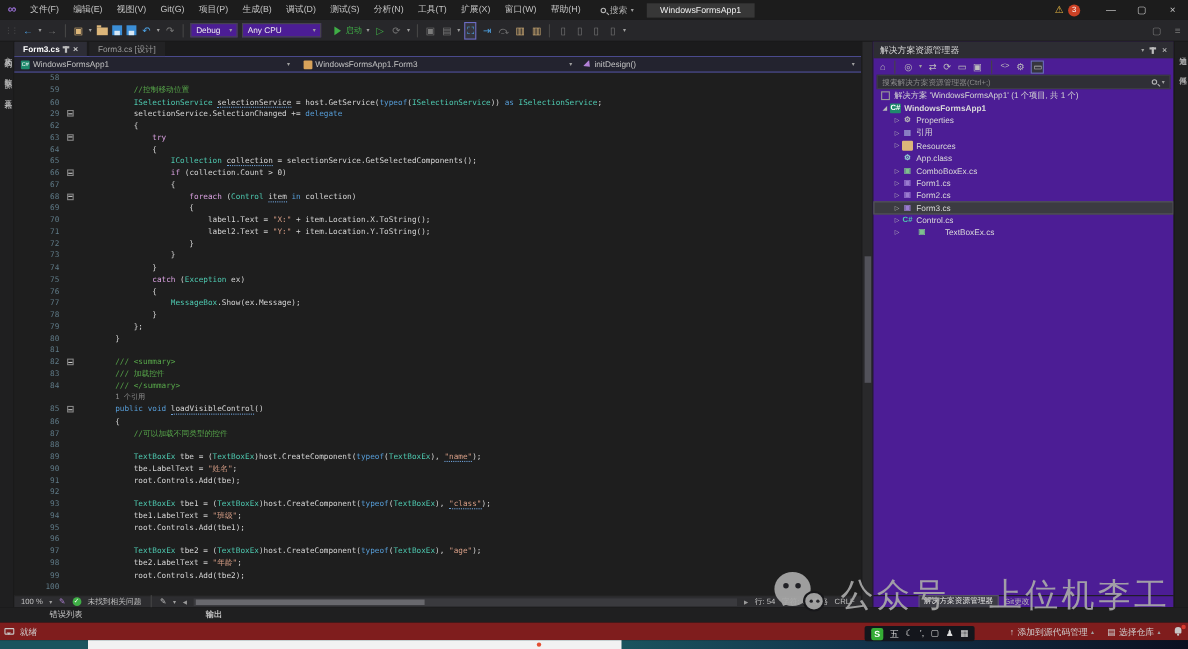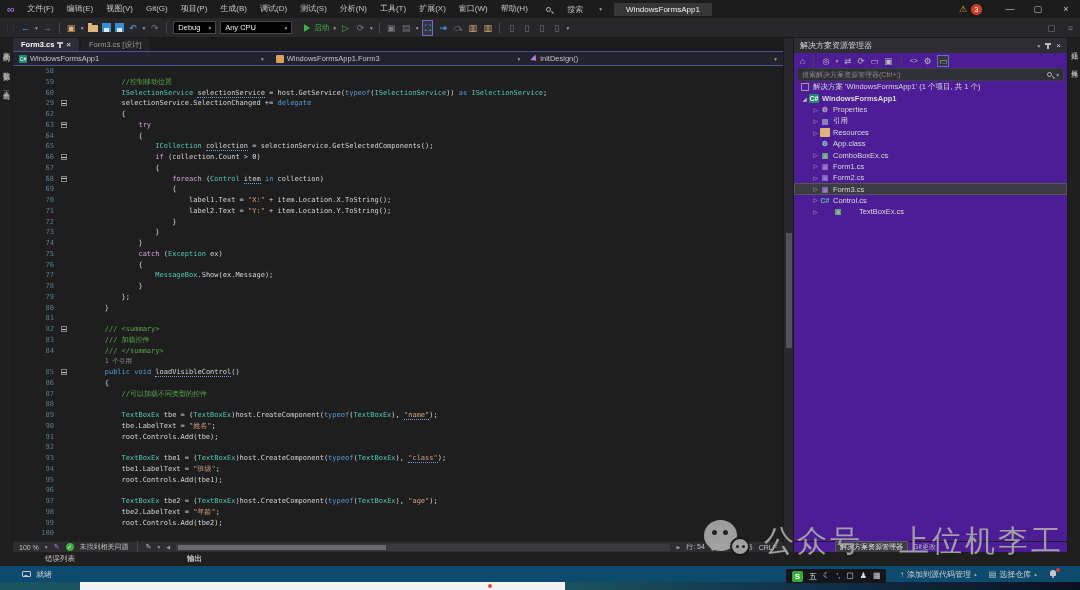--- a/index.html
+++ b/index.html
@@ -2,36 +2,36 @@
 <html><head>
 <meta charset="utf-8">
 <style>
   html,body{margin:0;padding:0;width:1080px;height:590px;overflow:hidden;background:#101010;}
   *{box-sizing:border-box;}
   .app{position:relative;width:1080px;height:590px;display:flex;flex-direction:column;font-family:"Liberation Sans",sans-serif;}
   
   .titlebar{height:18px;background:#1c1c1c;display:flex;align-items:center;font-size:8px;color:#c5c5c5;flex:none;}
   .vs-logo{color:#9a6fd6;font-size:11px;margin:0 6px 0 7px;font-weight:bold;}
   .menu-item{padding:0 6.5px;line-height:18px;text-align:right;}
-  .search-box{margin-left:12px;display:flex;align-items:center;gap:16px;color:#b5b5b5;}
+  .search-box{margin-left:12px;display:flex;align-items:center;gap:3px;color:#b5b5b5;}
   .mag{width:5px;height:5px;border:1px solid #b5b5b5;border-radius:50%;position:relative;}
   .mag::after{content:"";position:absolute;left:4px;top:4px;width:3px;height:1px;background:#b5b5b5;transform:rotate(45deg);}
   .doc-badge{margin-left:12px;background:#373737;color:#f0f0f0;padding:2px 12px;font-size:8px;}
   .tb-spacer{flex:1;}
   .warn{color:#e3b341;font-size:9px;margin-right:4px;}
   .badge{width:11px;height:11px;border-radius:50%;background:#cc4125;color:#fff;font-size:7px;line-height:11px;text-align:center;margin-right:14px;}
   .win-btn{width:28px;text-align:center;color:#c8c8c8;font-size:9px;line-height:18px;}
   
   .toolbar{height:20px;background:#27272a;display:flex;align-items:center;gap:4px;padding:0 4px;font-size:8px;color:#c8c8c8;flex:none;border-bottom:1px solid #191919;}
   .grip{color:#555;font-size:7px;letter-spacing:-1px;}
   .tb-sep{width:1px;height:12px;background:#454545;margin:0 2px;flex:none;}
   .tico{min-width:11px;text-align:center;font-size:9px;line-height:14px;}
   .blue{color:#4ea6ea;} .gray{color:#7a7a7a;} .yellow{color:#dcb67a;} .green{color:#3fae46;}
   .caret{font-size:5.5px;color:#a0a0a0;}
-  .dd{background:#000000;border:1px solid #46464a;color:#eeeeee;padding:0 4px;display:flex;gap:8px;align-items:center;height:13px;font-size:7.5px;}
+  .dd{background:#4c1d95;border:1px solid #46464a;color:#eeeeee;padding:0 4px;display:flex;gap:8px;align-items:center;height:13px;font-size:7.5px;}
   .play{width:0;height:0;border-left:6px solid #3fae46;border-top:4px solid transparent;border-bottom:4px solid transparent;}
   .hl-ico{border:1px solid #6c6cc4;background:#35353d;padding:0 1px;}
   .floppy{width:9px;height:9px;background:#3b8ed6;position:relative;}
   .floppy::after{content:"";position:absolute;left:2px;bottom:0;width:5px;height:4px;background:#d8e8f5;}
   .folder{width:10px;height:7px;background:#dcb67a;position:relative;margin-top:2px;}
   .folder::before{content:"";position:absolute;left:0;top:-2px;width:4px;height:2px;background:#dcb67a;}
   
   .main{flex:1;display:flex;min-height:0;background:#1e1e1e;}
   .dock{width:13px;background:#1f1f20;display:flex;flex-direction:column;align-items:center;flex:none;}
   .dock.left{border-right:1px solid #191919;}
@@ -79,21 +79,21 @@
   .tree{flex:1;}
   .trow{height:11.3px;display:flex;align-items:center;font-size:7.5px;color:#dadada;}
   .trow.sel{background:#3b3b41;outline:1px solid #55555c;outline-offset:-1px;}
   .arrow{width:9px;color:#b9b9b9;font-size:5.5px;text-align:center;flex:none;}
   .ti{width:10px;height:9px;flex:none;margin-right:3px;font-size:7px;line-height:9px;text-align:center;border-radius:1px;font-weight:bold;}
   .panel-tabs{height:11px;display:flex;font-size:7px;color:#b9b9b9;align-items:center;gap:6px;padding-left:42px;border-top:1px solid #1d1d1f;}
   .ptab-active{background:#3c3c44;padding:0 4px;outline:1px solid #5a5a66;color:#e8e8e8;height:10px;line-height:10px;}
   
   .bottom-tabs{height:14px;background:#1f1f20;display:flex;align-items:center;font-size:7.5px;color:#c3c3c3;flex:none;}
   .btab1{margin-left:45px;} .btab2{margin-left:112px;font-weight:bold;}
-  .statusbar{height:16px;background:#0c4a6e;display:flex;align-items:center;font-size:8px;color:#d0d0d0;padding:0 22px;gap:5px;flex:none;text-align:center;}
+  .statusbar{height:16px;background:#7f1d1d;display:flex;align-items:center;font-size:8px;color:#d0d0d0;padding:0 4px;gap:5px;flex:none;text-align:center;}
   .bubble{width:9px;height:6px;border:1px solid #c8c8c8;border-radius:1px;position:relative;}
   .bubble::after{content:"";position:absolute;left:1px;bottom:-3px;border:2px solid transparent;border-top-color:#c8c8c8;}
   .sb-right{margin-left:auto;display:flex;align-items:center;gap:12px;}
   .sb-item{display:flex;align-items:center;gap:3px;}
   .bell{position:relative;width:9px;height:9px;}
   .bell::before{content:"";position:absolute;left:1px;top:0;width:6px;height:6px;background:#c8c8c8;border-radius:3px 3px 1px 1px;}
   .bell::after{content:"";position:absolute;left:3px;top:6px;width:2px;height:2px;background:#c8c8c8;border-radius:50%;}
   .bell .dot{position:absolute;right:-2px;top:-2px;width:4px;height:4px;background:#d83b2e;border-radius:50%;}
   .desktop{height:8px;background:linear-gradient(90deg,#1a545e 0%,#1a545e 52%,#12344c 72%,#0b1020 100%);position:relative;flex:none;}
   .white-win{position:absolute;left:80px;top:0;width:485px;height:8px;background:#f2f2f2;}

